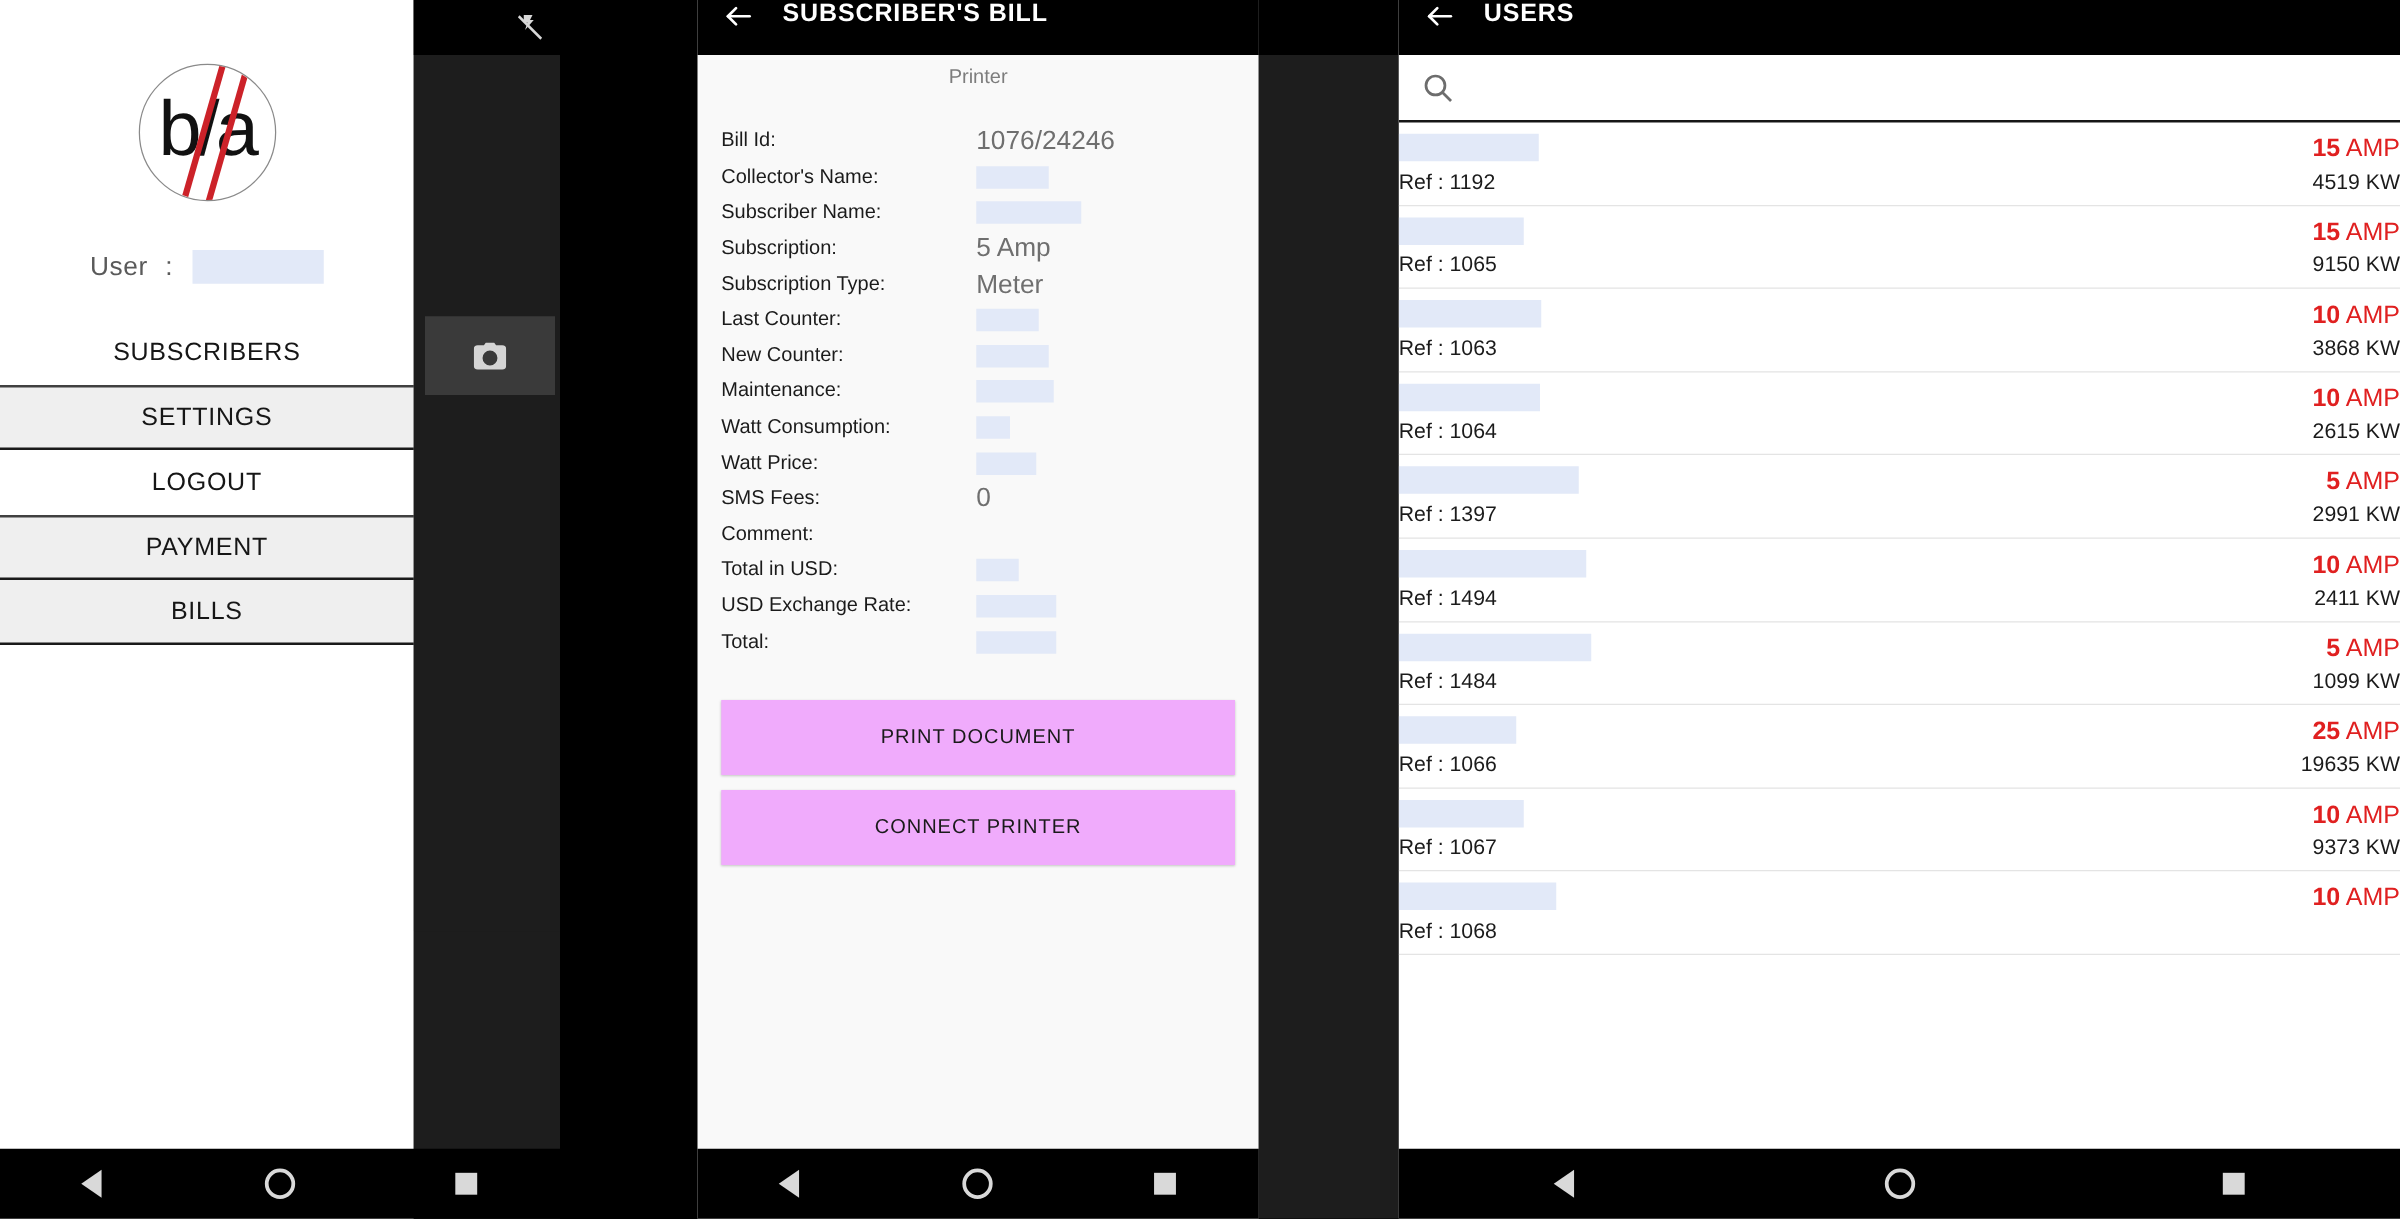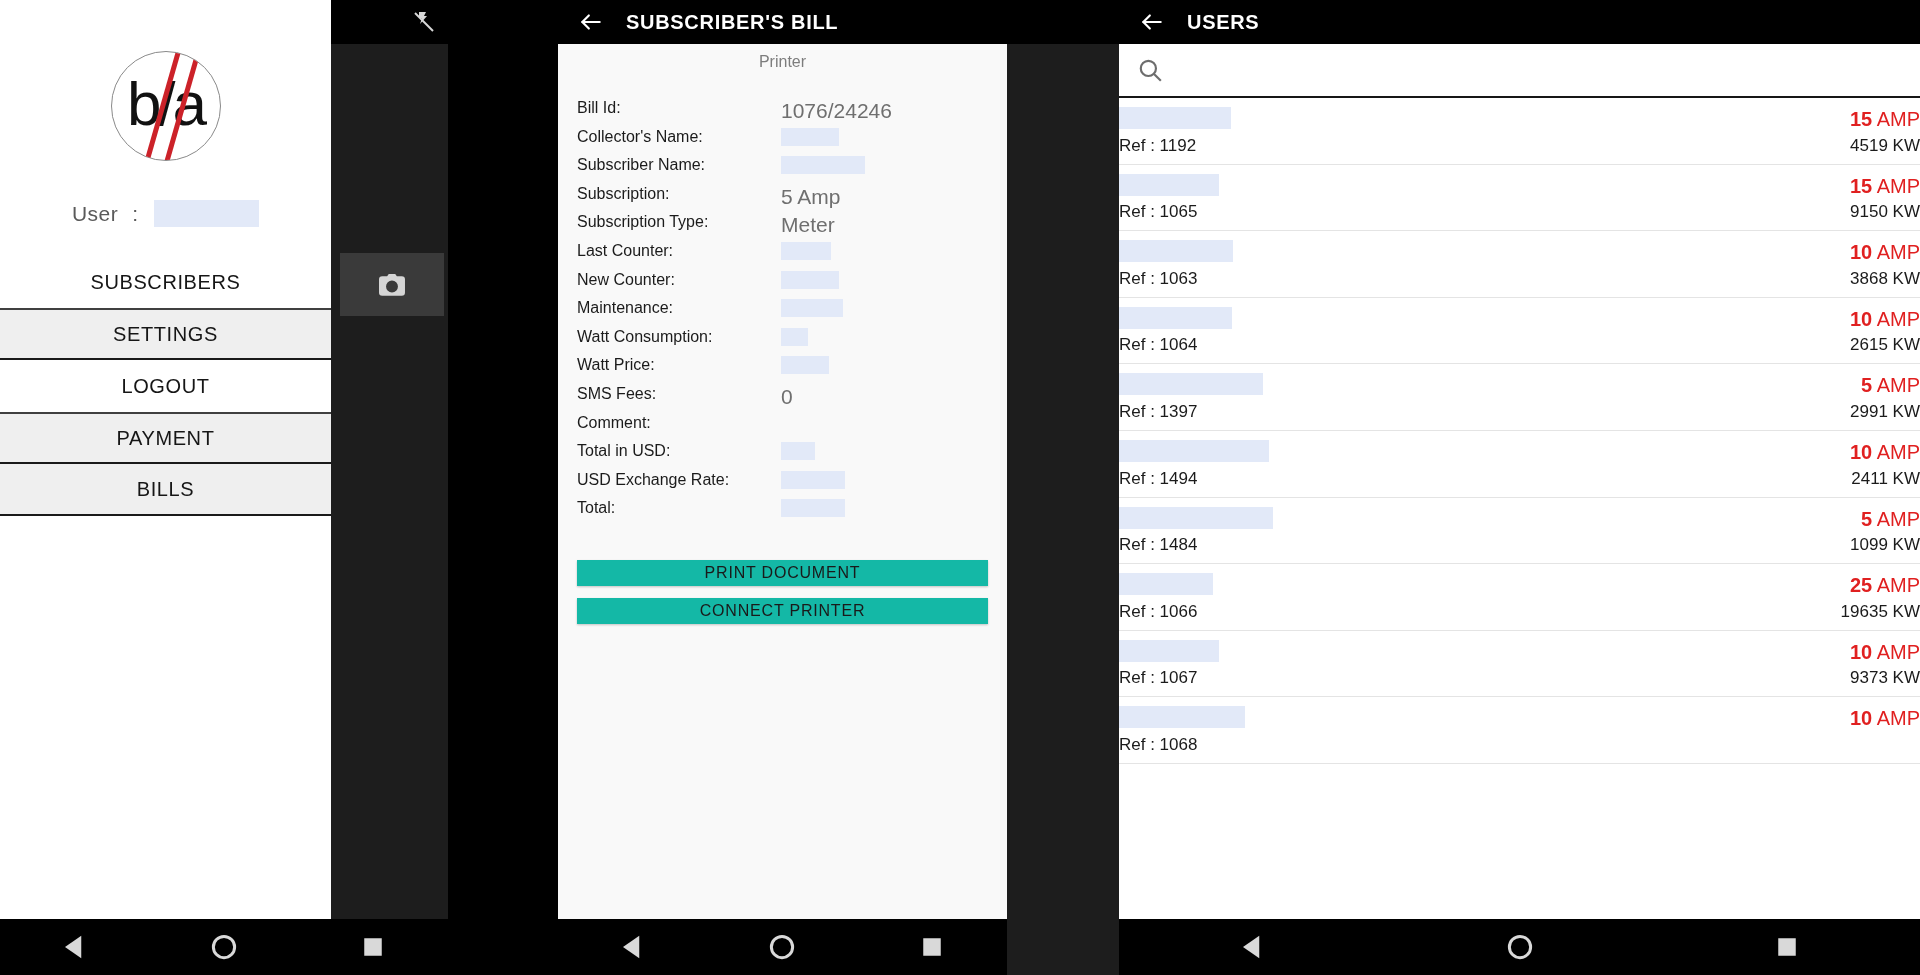--- a/index.html
+++ b/index.html
@@ -84,48 +84,48 @@
     background: #3a3a3a; display: flex; align-items: center; justify-content: center;
   }
   .cam-glyph { width: 26px; height: 21px; color: #d5d5d5; }
 
   
   .p2 {
     position: absolute; left: 558px; top: 0; width: 449px; height: 975px;
     background: #f9f9f9;
   }
   .appbar {
-    height: 44px; background: #000; display: flex; align-items: center;
+    height: 44px; background: #000; display: flex; 
     padding-left: 20px;
   }
   .appbar .back {
     width: 26px; height: 26px; color: #fff; flex: 0 0 auto; cursor: pointer;
   }
   .appbar .title {
     margin-left: 22px; color: #fff; font-size: 20px; font-weight: bold;
     letter-spacing: 0.7px;
   }
   .printer-line {
     text-align: center; color: #7d7d7d; font-size: 16px; padding-top: 9px;
   }
   .bill-list { padding: 28px 0 0 0; }
   .bill-row {
-    display: flex; height: 28.6px;
+    display: flex; align-items: center; height: 28.6px;
     padding: 0 0 0 19px;
   }
   .bill-label {
     width: 204px; flex: 0 0 204px; font-size: 16px; color: #1b1b1b;
   }
   .bill-val { font-size: 21px; color: #6f6f6f; }
   .blank {
     display: inline-block; height: 18px; background: #e2e9f8;
   }
   .btn-wrap { padding: 32px 19px 0 19px; }
   .flat-btn {
-    width: 100%; height: 26px; background: #14b8a6;
+    width: 100%; height: 60px; background: #f0abfc;
     display: flex; align-items: center; justify-content: center;
     font-size: 16px; color: #1a1a1a; letter-spacing: 0.8px;
     margin-bottom: 12px; cursor: pointer; border: none;
     font-family: "Liberation Sans", sans-serif;
     box-shadow: 0 1px 2px rgba(0,0,0,0.22);
   }
 
   
   .gap2 {
     position: absolute; left: 1007px; top: 0; width: 112px; height: 975px;

